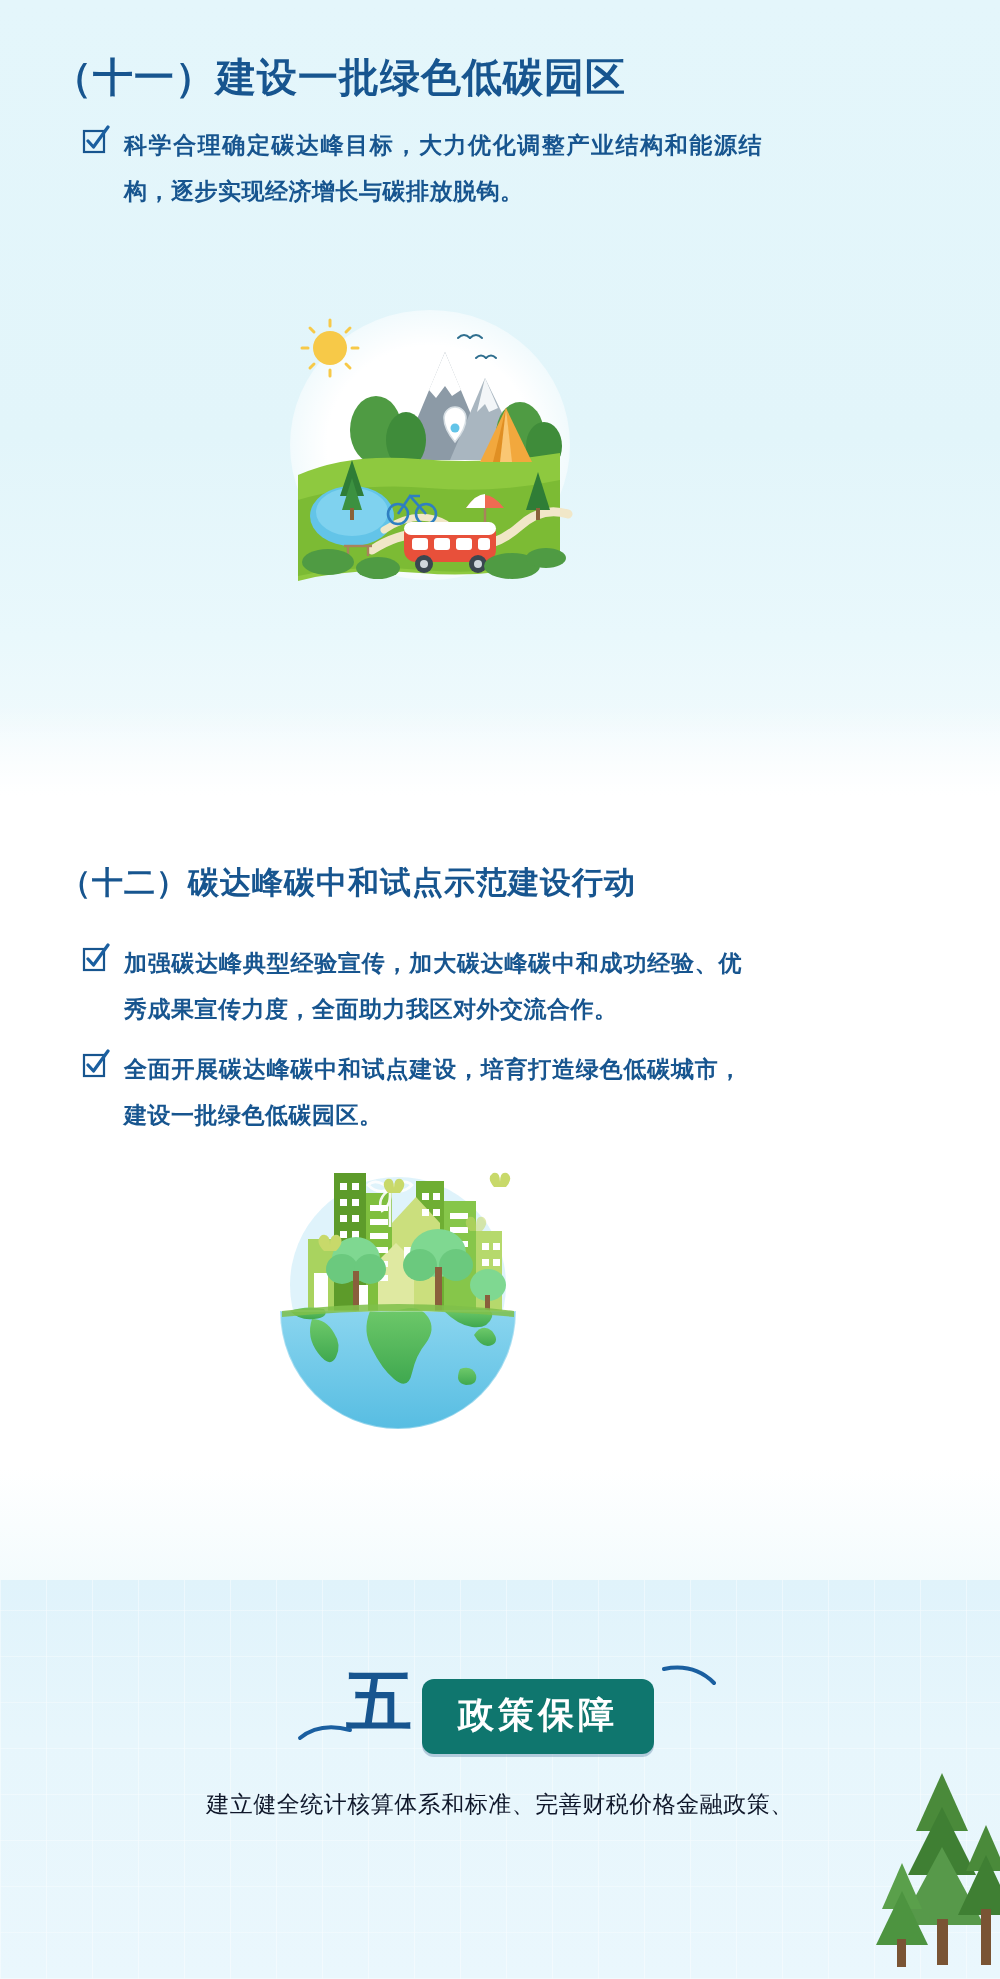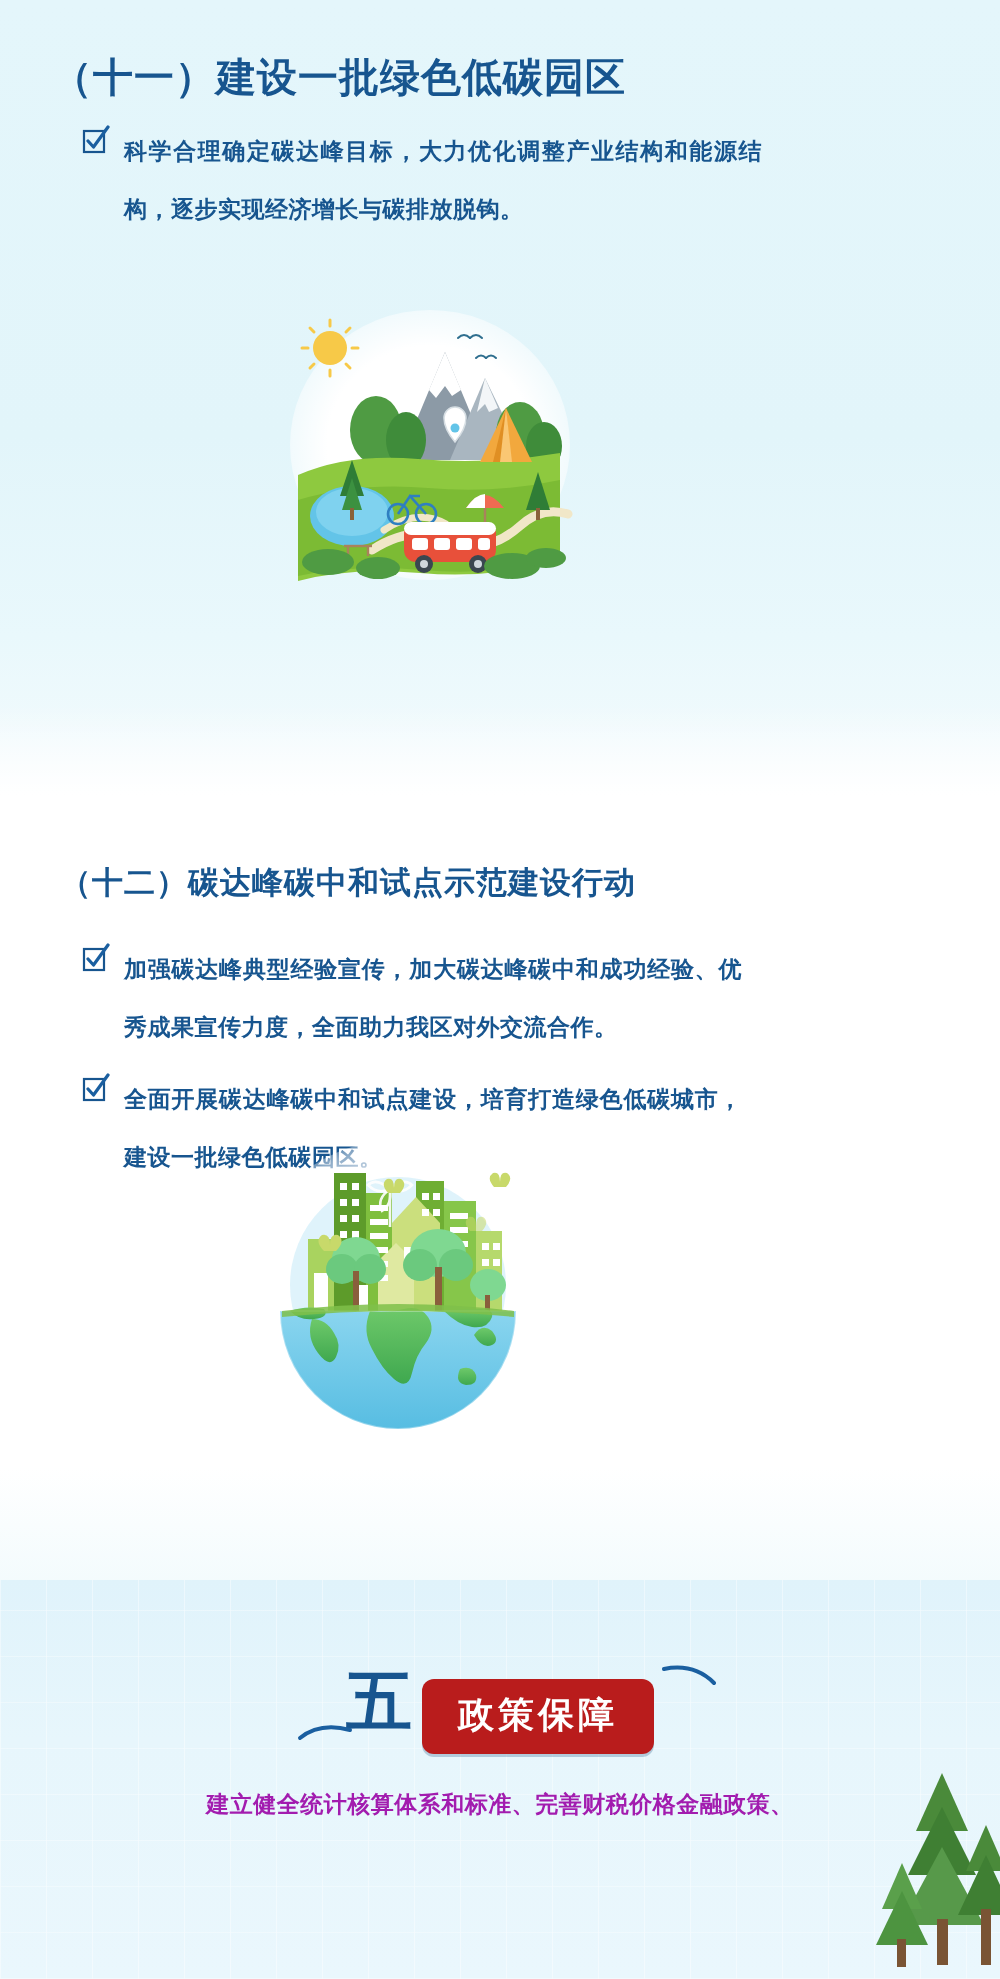--- a/index.html
+++ b/index.html
@@ -64,21 +64,21 @@
     flex:0 0 auto;
     width:28px; height:30px;
     margin-right:14px; margin-top:3px;
     position:relative;
   }
   .chk svg { display:block; }
   .btxt {
     color:#17558f;
     font-size:23px;
     font-weight:bold;
-    line-height:58px;
+    line-height:46px;
     letter-spacing:0.5px;
     text-align:justify;
   }
 
   
   .illus1 { position:absolute; left:280px; top:300px; width:300px; height:290px; }
   .illus1 .halo{
     position:absolute; left:10px; top:10px; width:280px; height:270px;
     background:radial-gradient(ellipse at 50% 50%, #ffffff 0%, #ffffff 52%, rgba(255,255,255,.55) 70%, rgba(255,255,255,0) 80%);
     border-radius:50%;
@@ -99,39 +99,39 @@
   }
   .five-num{
     font-size:66px; font-weight:bold; color:#17558f;
     font-family:"Liberation Serif","DejaVu Serif",serif;
     line-height:1; position:relative; top:4px;
   }
   .five-swoosh{
     position:absolute; left:300px; top:80px; width:62px; height:26px;
   }
   .five-pill{
-    background:#b91c1c;
+    background:#0f766e;
     color:#ffffff;
     font-size:36px;
     font-weight:bold;
     letter-spacing:4px;
     padding:12px 36px 14px;
     border-radius:12px;
     box-shadow:0 3px 0 rgba(16,70,120,.25);
     white-space:nowrap;
     margin-top:38px;
   }
   .five-tail{
     position:absolute; left:668px; top:48px; width:60px; height:40px;
   }
 
   
   .closing{
     position:absolute; left:70px; top:1780px; width:860px;
-    color:#a21caf; font-weight:bold; font-size:23px; line-height:48px;
+    color:#0f172a; font-weight:normal; font-size:23px; line-height:48px;
     text-align:center;
     letter-spacing:.5px;
   }
   .closing .ln { display:block; }
   .closing .ln2 { text-align:left; padding-left:0; }
 
   
   .pines{ position:absolute; right:0; bottom:0; width:180px; height:220px; }
 </style>
 </head>

